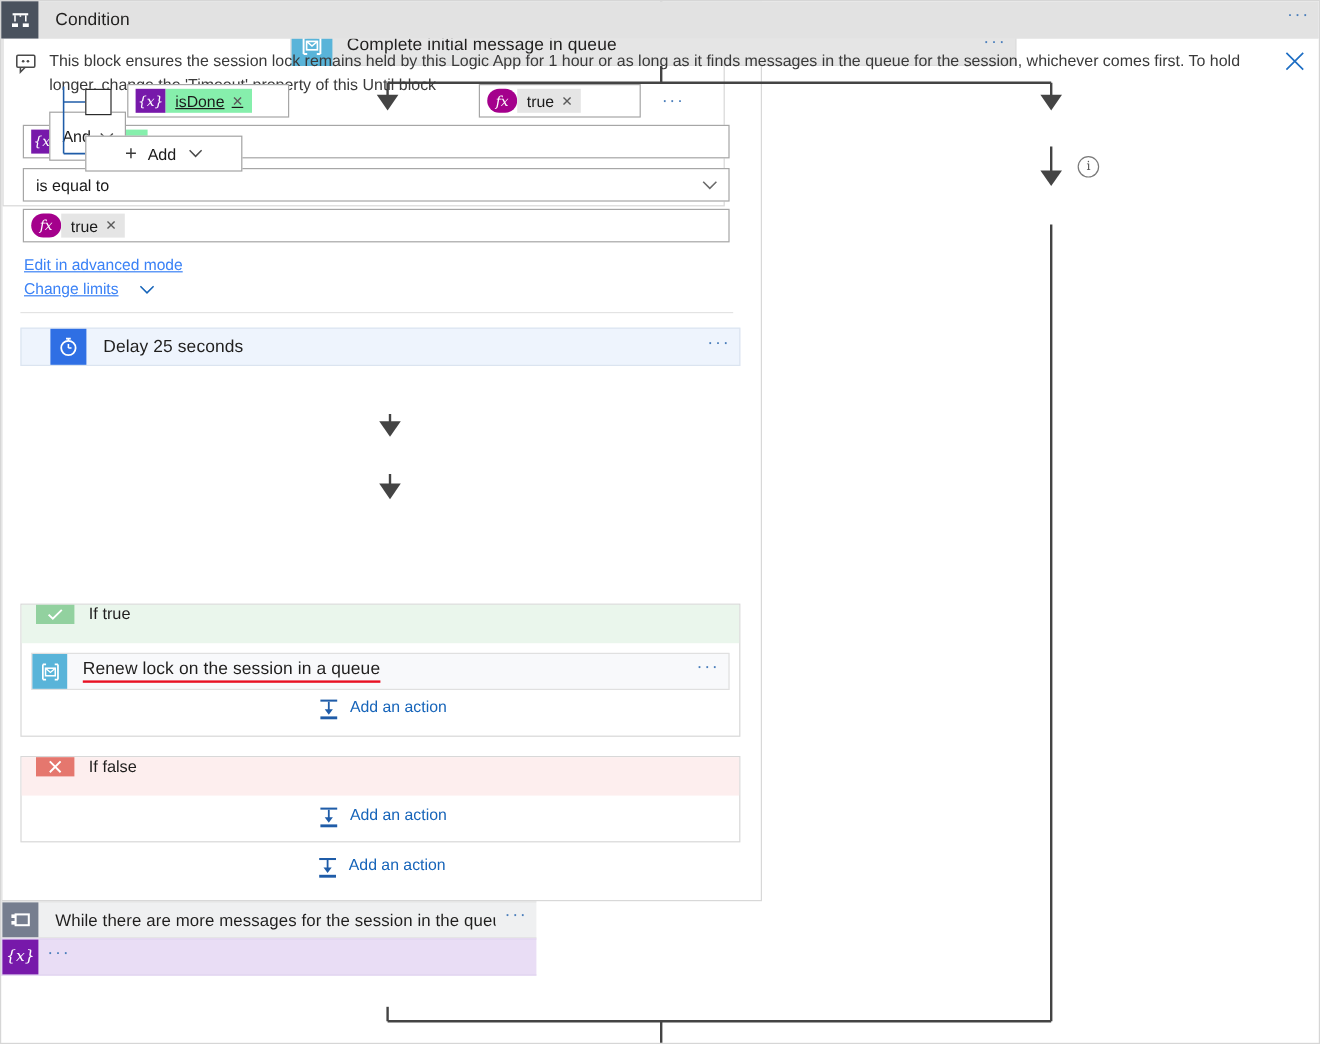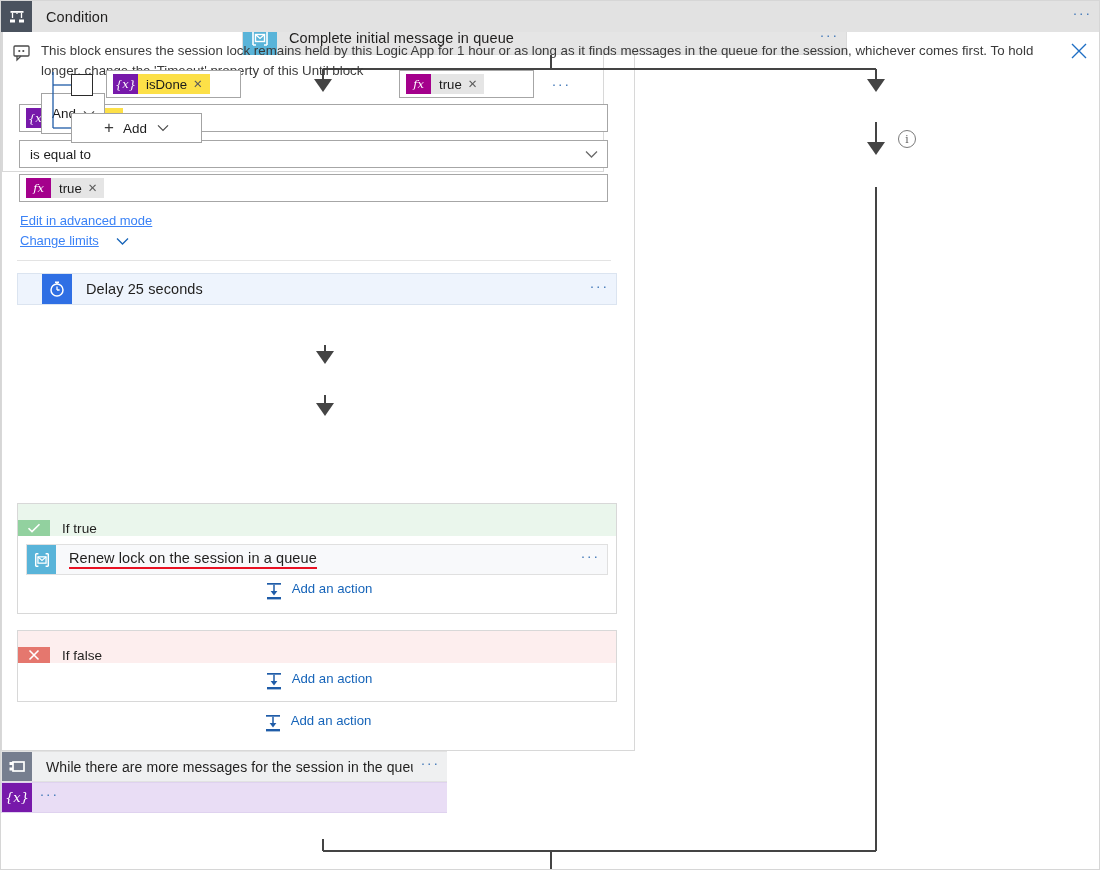--- a/index.html
+++ b/index.html
@@ -175,22 +175,22 @@
     padding: 0 7px 0 8px;
     font-size: 13.2px;
     color: #1b1b1b;
   }
   .token .tk-x {
     font-size: 11.5px;
     color: #5a5a5a;
     margin-left: 6px;
   }
   .badge-var { background: #7719aa; }
-  .body-var  { background: #fde047; }
-  .badge-fx  { background: #a4008c; }
+  .body-var  { background: #86efac; text-decoration: underline; }
+  .badge-fx  { background: #a4008c; border-radius: 10px; }
   .body-fx   { background: #e5e5e5; }
 
   .select-text {
     font-size: 13.4px;
     color: #1b1b1b;
     padding-left: 10px;
   }
   .chev {
     margin-left: auto;
     margin-right: 9px;
@@ -265,22 +265,23 @@
   
   .branch {
     position: absolute;
     box-sizing: border-box;
     border: 1px solid #d8d8d8;
     background: #ffffff;
   }
   .branch-head {
     height: 32px;
     display: flex;
-    align-items: flex-end;
-    box-sizing: border-box;
+    align-items: flex-start;
+    box-sizing: border-box;
+    padding-left: 12px;
   }
   .branch-head .bh-icon {
     width: 32px;
     min-width: 32px;
     display: flex;
     align-items: center;
     justify-content: center;
     color: #ffffff;
   }
   .branch-head .bh-label {

